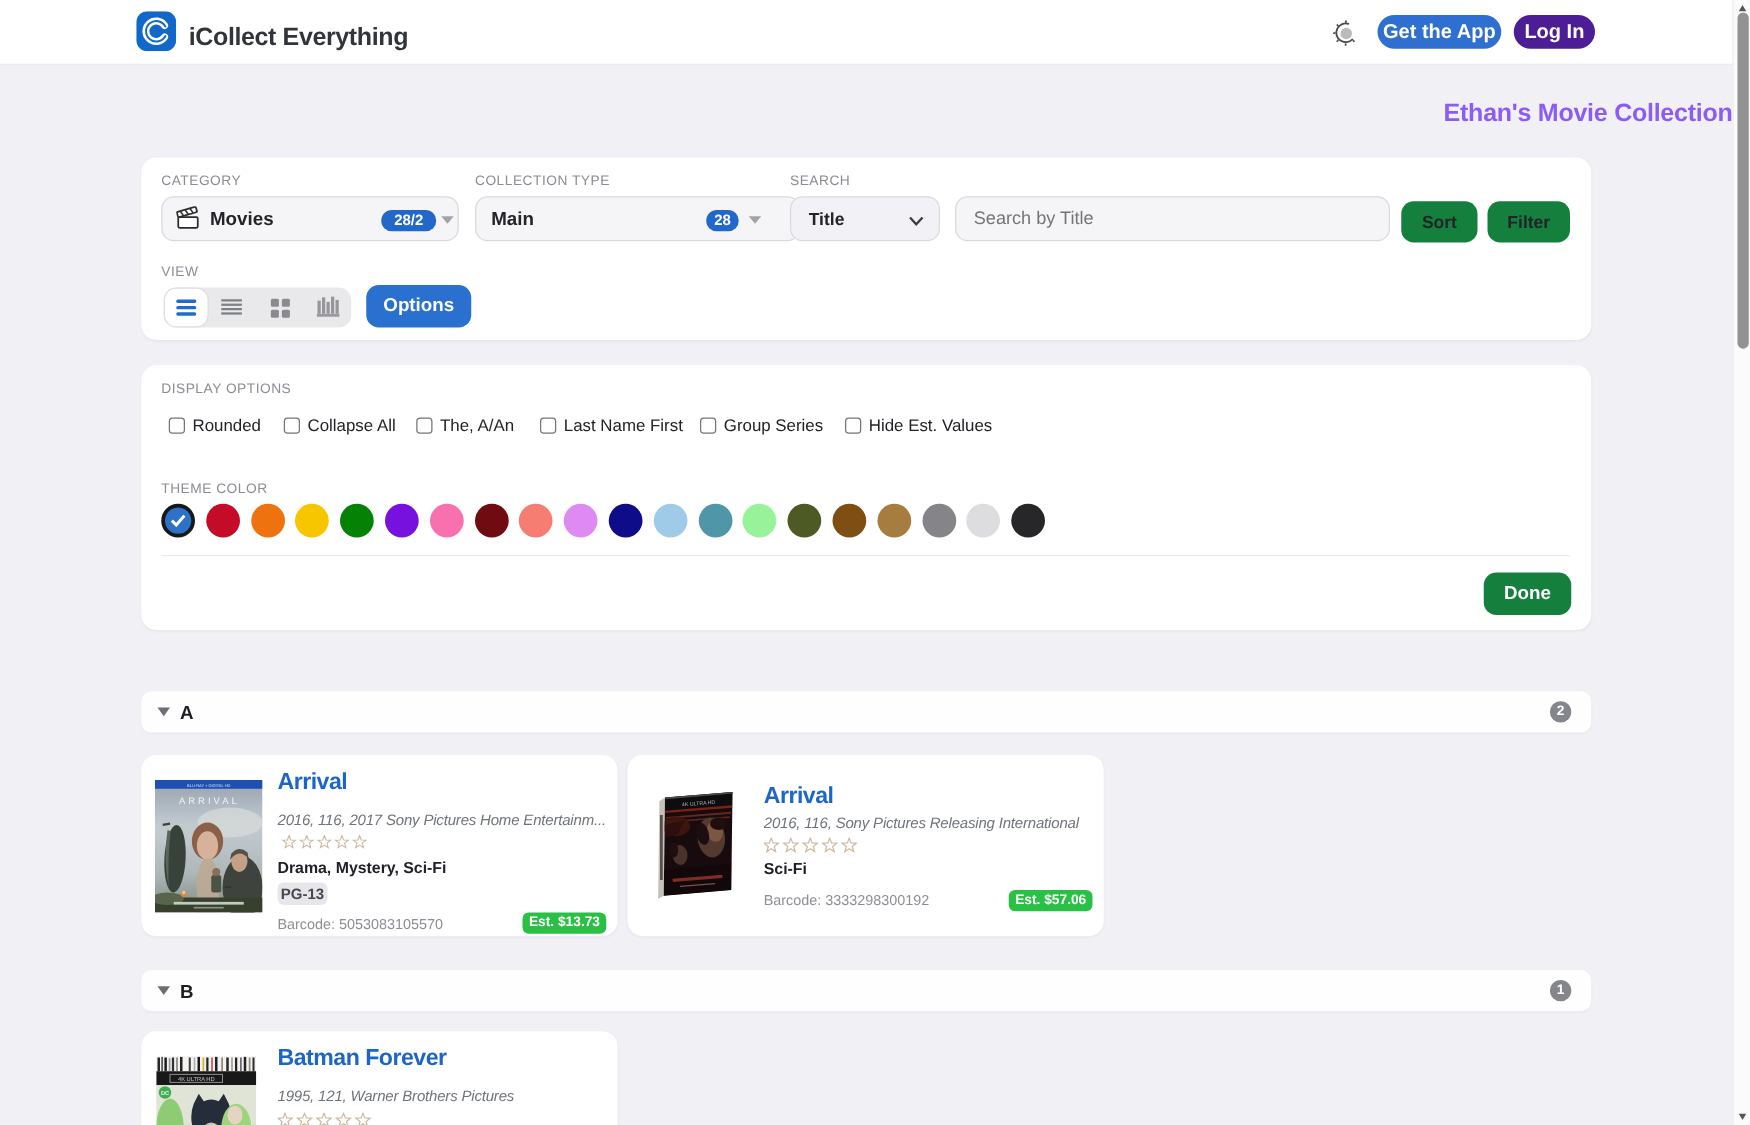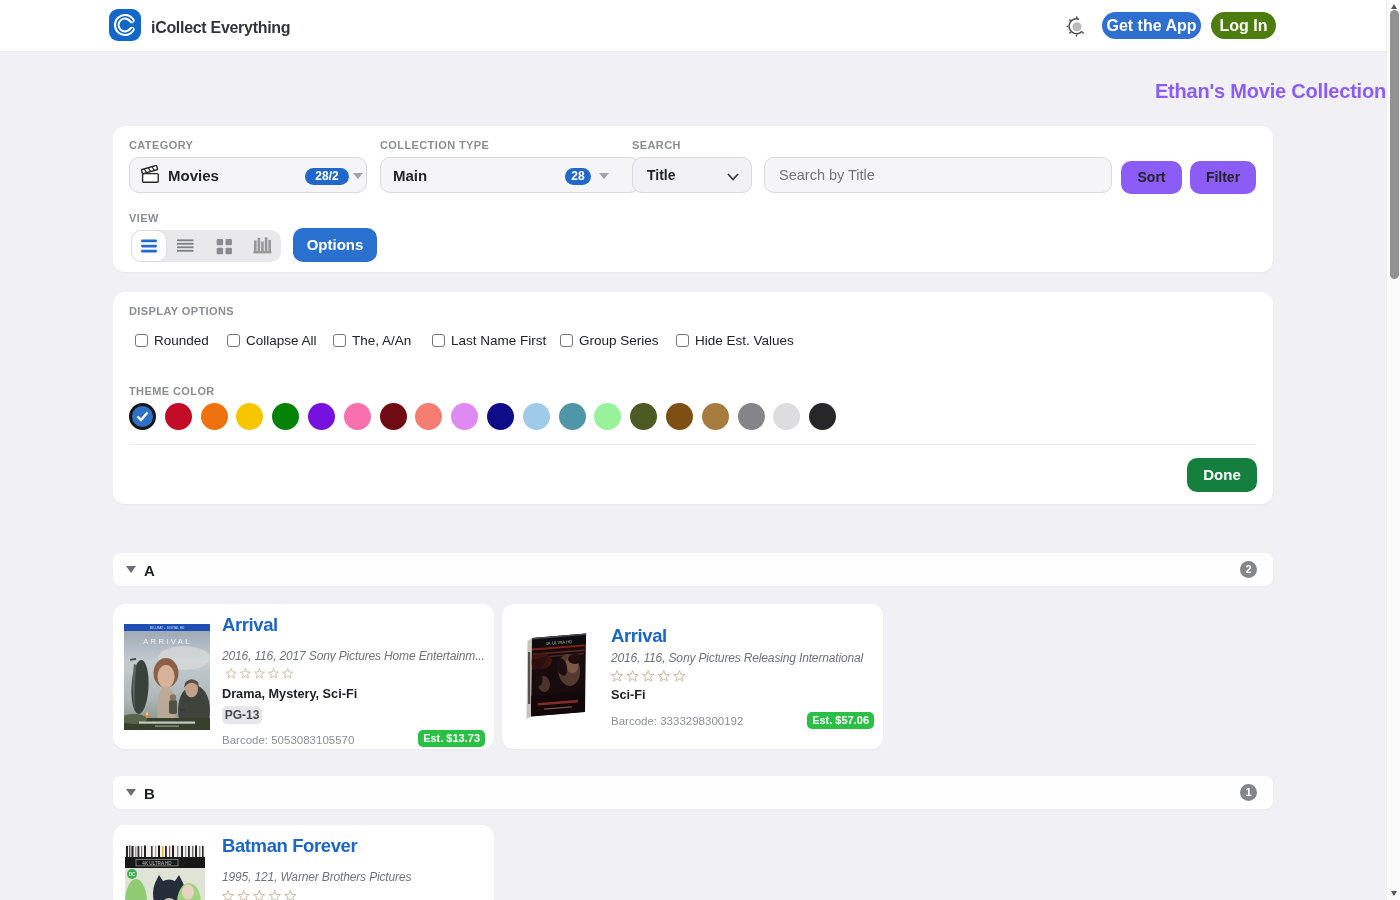--- a/index.html
+++ b/index.html
@@ -1,32 +1,32 @@
 <!DOCTYPE html>
 <html><head>
 <meta charset="utf-8">
 <style>
 *{margin:0;padding:0;box-sizing:border-box}
 html,body{width:1400px;height:900px;overflow:hidden}
 body{font-family:"Liberation Sans",sans-serif;background:#f0f0f5;position:relative}
 #nav{position:absolute;left:0;top:0;width:1400px;height:52px;background:#fff;border-bottom:1px solid #ebebf0}
-#brand{position:absolute;left:151px;top:19px;font-size:16px;font-weight:bold;color:#31353b;letter-spacing:-.3px}
+#brand{position:absolute;left:151px;top:19px;font-size:20px;font-weight:bold;color:#31353b;letter-spacing:-.3px}
 .pillbtn{position:absolute;top:12px;height:27px;border-radius:14px;color:#fff;font-size:16px;font-weight:bold;text-align:center;line-height:27px}
 #getapp{left:1102px;width:99px;background:#2e6fd0}
-#login{left:1211px;width:65px;background:#4d7c0f}
+#login{left:1211px;width:65px;background:#4c1d95}
 #title{position:absolute;top:80px;left:0;width:1386px;text-align:right;font-size:20px;font-weight:bold;color:#8b5cf6;letter-spacing:-.2px}
 .card{position:absolute;background:#fff;border-radius:12px;box-shadow:0 1px 2px rgba(30,30,60,.04)}
 #controls{left:113px;top:126px;width:1160px;height:146px}
 #options{left:113px;top:292px;width:1160px;height:212px}
-.lbl{position:absolute;font-size:11px;font-weight:bold;color:#8b8d93;letter-spacing:.4px}
+.lbl{position:absolute;font-size:11px;font-weight:normal;color:#8b8d93;letter-spacing:.4px}
 .sel{position:absolute;top:31px;height:36px;background:#f5f5f8;border:1px solid #d9d9de;border-radius:10px}
 .selname{position:absolute;top:9px;font-size:15px;font-weight:bold;color:#222428}
 .cntbadge{position:absolute;top:10px;height:17px;border-radius:9px;background:#2268cb;color:#fff;font-size:12px;font-weight:bold;text-align:center;line-height:17px}
 .tri{position:absolute;width:0;height:0;border-left:5px solid transparent;border-right:5px solid transparent;border-top:6.5px solid #a2a2a8}
-.graybtn{position:absolute;top:35px;height:33px;background:#8b5cf6;border-radius:10px;font-size:14px;font-weight:bold;color:#222428;text-align:center}
+.graybtn{position:absolute;top:35px;height:33px;background:#15803d;border-radius:10px;font-size:14px;font-weight:bold;color:#222428;text-align:center}
 #segwrap{position:absolute;left:18px;top:103.5px;width:150px;height:32px;background:#e9e9ec;border-radius:10px}
 #seg1{position:absolute;left:0;top:0;width:36px;height:32px;background:#fff;border:1px solid #dededf;border-radius:10px}
 #optionsbtn{position:absolute;left:180px;top:102px;width:84px;height:34px;background:#2a70cf;border-radius:10px;color:#fff;font-size:15px;font-weight:bold;text-align:center;line-height:34px}
 .chkrow{position:absolute;top:42px;height:14px}
 .chk{position:absolute;top:0;width:13px;height:13px;border:1.5px solid #73757b;border-radius:3px;background:#fff}
 .chklbl{position:absolute;top:0;font-size:13.5px;color:#212226;line-height:14px;white-space:nowrap}
 .swatch{position:absolute;top:111px;width:27px;height:27px;border-radius:50%}
 #divider{position:absolute;left:16px;top:152px;width:1127px;height:1px;background:#ececf0}
 #done{position:absolute;left:1074px;top:166px;width:70px;height:34px;background:#15803d;border-radius:10px;color:#fff;font-size:15px;font-weight:bold;text-align:center;line-height:34px}
 .sechead{position:absolute;left:113px;width:1160px;height:33px;background:#fefeff;border-radius:8px;box-shadow:0 1px 2px rgba(30,30,60,.03)}

